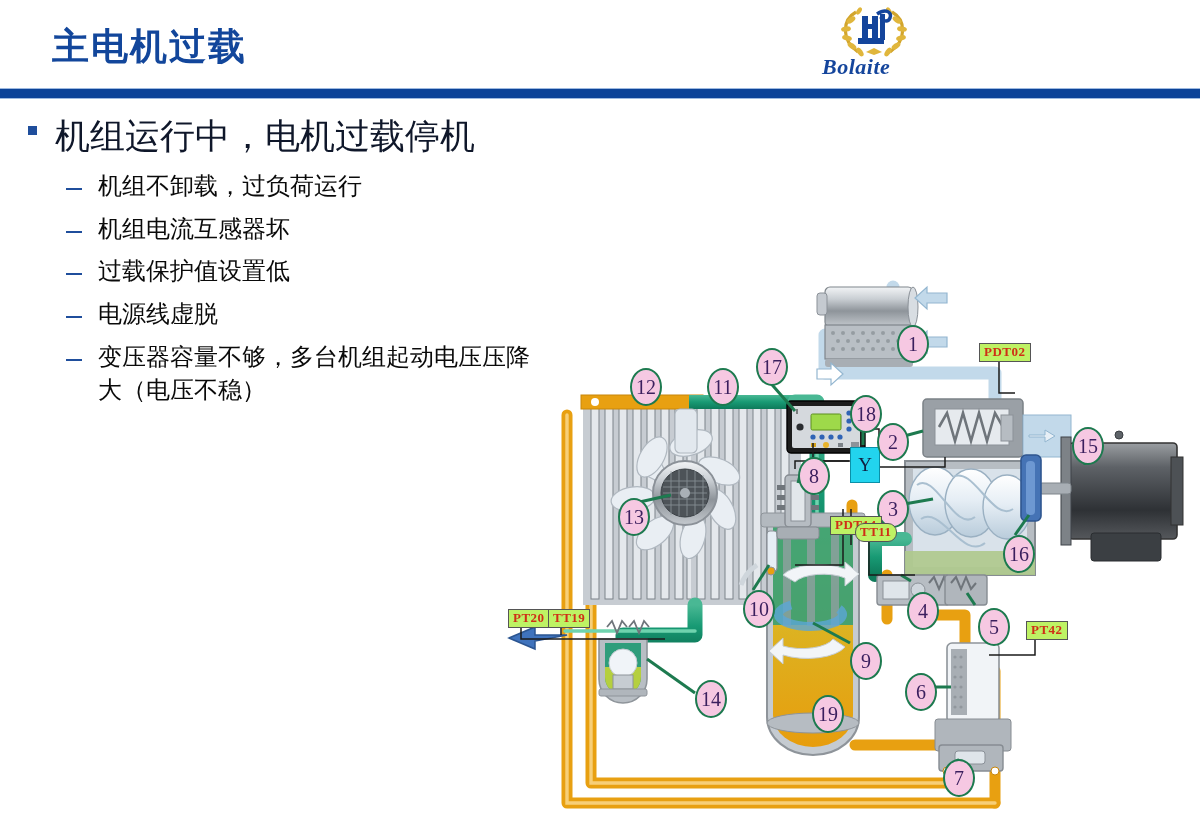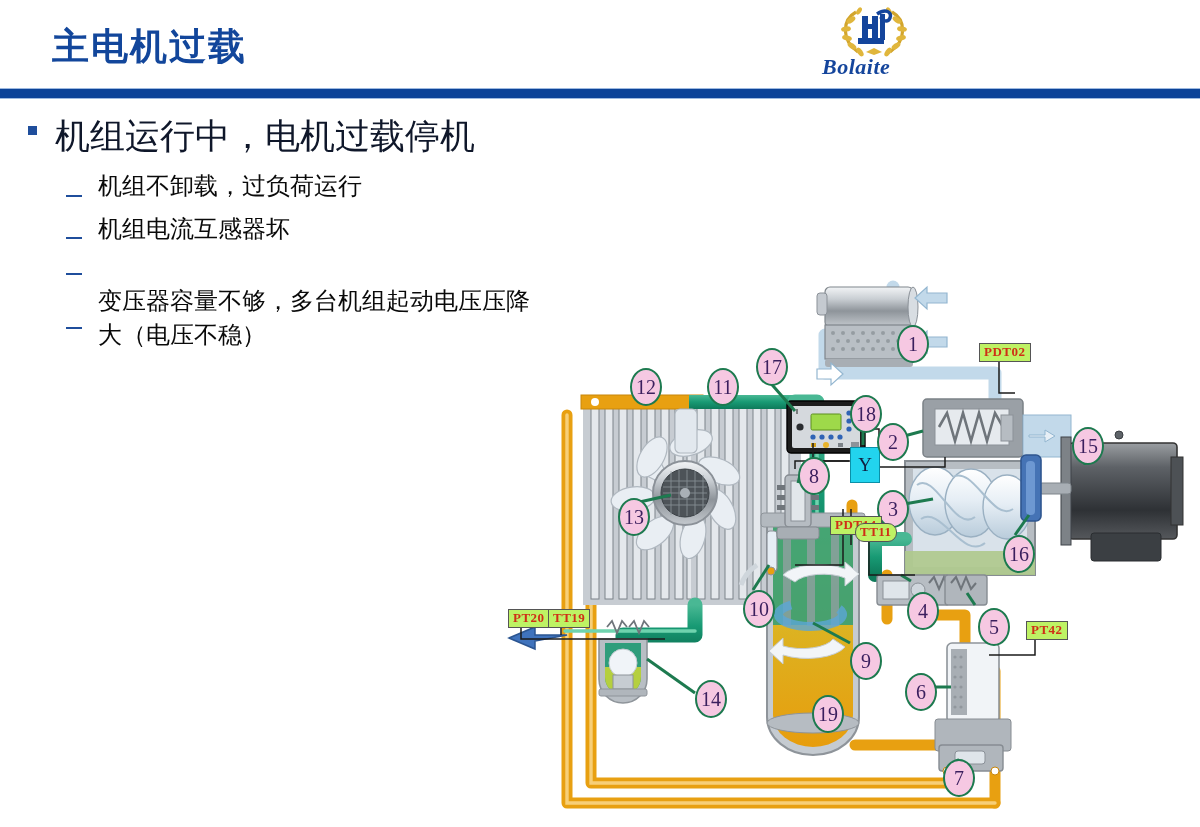--- a/index.html
+++ b/index.html
@@ -57,21 +57,21 @@
 
   
   #bullets { position: absolute; left: 18px; top: 112px; width: 520px; }
   .lvl1 { display: flex; align-items: flex-start; margin-bottom: 10px; }
   .lvl1 .sq {
     width: 9px; height: 9px; background: #1f4e9c;
     margin: 14px 18px 0 10px; flex: 0 0 auto;
   }
   .lvl1 .txt { font-size: 35px; color: #0f172a; line-height: 1.35; }
 
-  .lvl2 { display: flex; align-items: center; margin: 0 0 9px 0; padding-left: 48px; }
+  .lvl2 { display: flex; align-items: flex-start; margin: 0 0 9px 0; padding-left: 48px; }
   .lvl2 .dash {
     width: 16px; height: 2px; background: #1f4e9c;
     margin: 19px 16px 0 0; flex: 0 0 auto;
   }
   .lvl2 .txt { font-size: 24px; color: #0a0a0a; line-height: 1.4; }
 
   
   #diagram { position: absolute; left: 495px; top: 275px; width: 700px; height: 552px; }
   #diagram svg { display: block; }
 
@@ -162,20 +162,25 @@
     <div class="lvl2">
       <span class="dash"></span>
       <span class="txt">机组不卸载，过负荷运行</span>
     </div>
     <div class="lvl2">
       <span class="dash"></span>
       <span class="txt">机组电流互感器坏</span>
     </div>
     <div class="lvl2">
       <span class="dash"></span>
+      <span class="txt">过载保护值设置低</span>
+    </div>
+    <div class="lvl2">
+      <span class="dash"></span>
+      <span class="txt">电源线虚脱</span>
     </div>
     <div class="lvl2">
       <span class="dash"></span>
       <span class="txt">变压器容量不够，多台机组起动电压压降大（电压不稳）</span>
     </div>
   </div>
 
   <div id="diagram">
     <svg width="700" height="552" viewBox="0 0 700 552">
       <defs>

